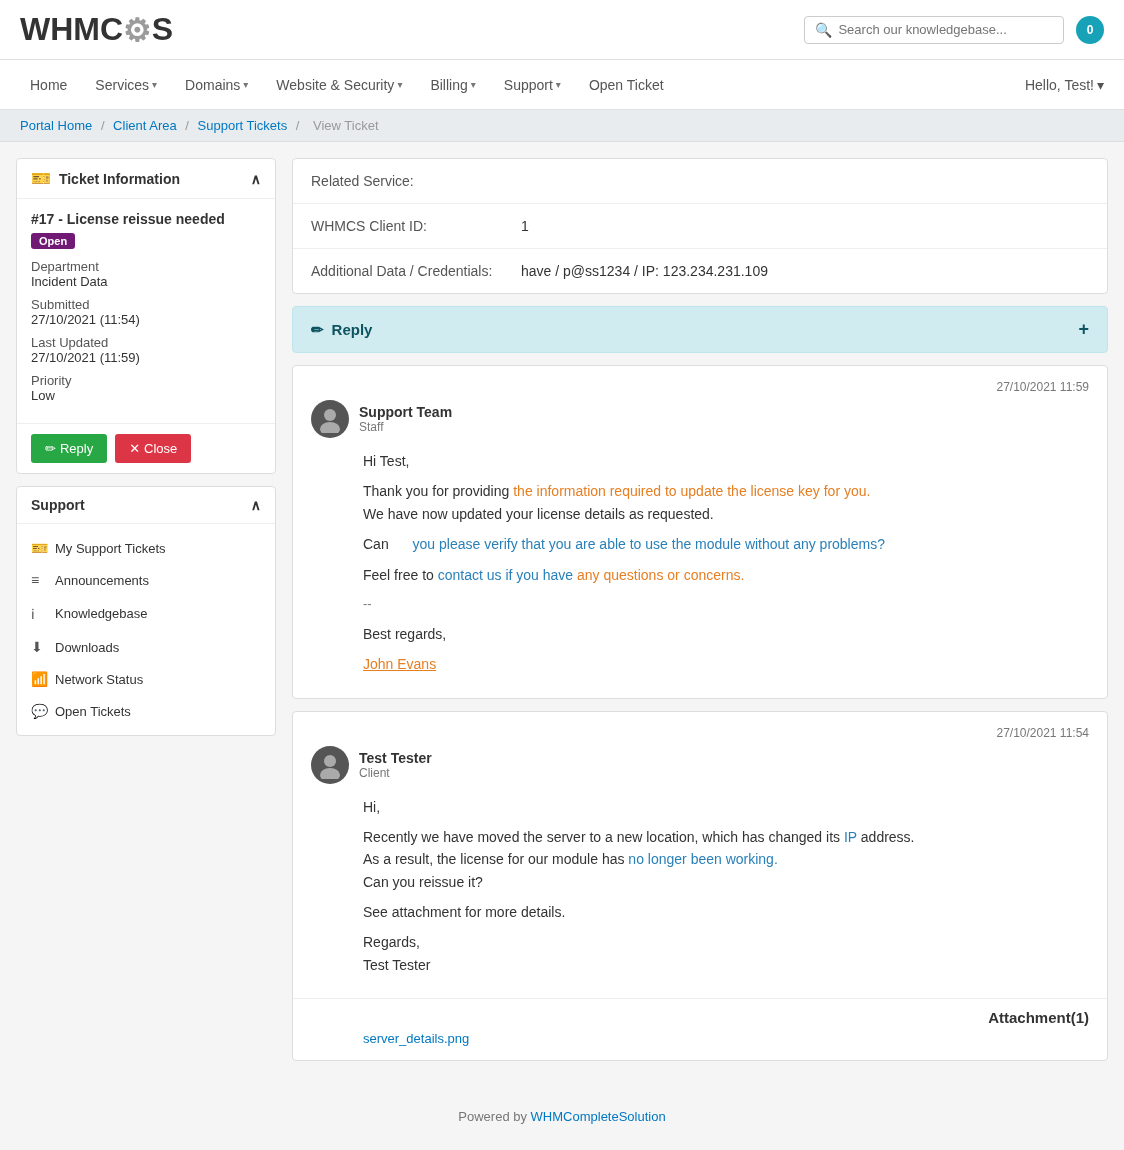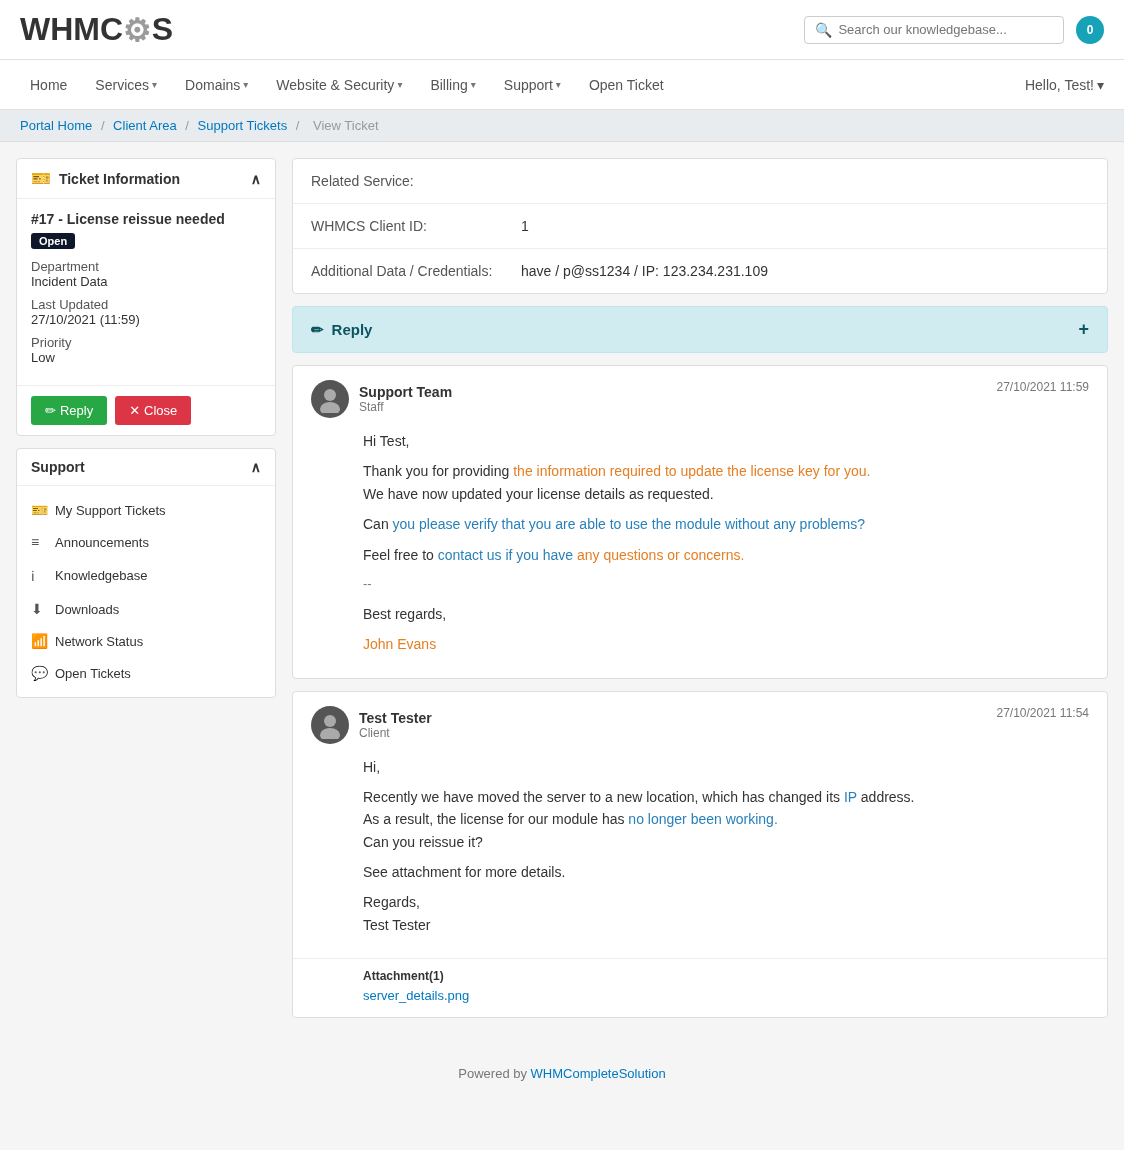--- a/index.html
+++ b/index.html
@@ -31,21 +31,21 @@
     .main-layout { display: flex; padding: 16px; gap: 16px; max-width: 1124px; }
 
     
     .sidebar { width: 260px; flex-shrink: 0; display: flex; flex-direction: column; gap: 12px; }
     .sidebar-card { background: #fff; border: 1px solid #ddd; border-radius: 4px; }
     .sidebar-header { display: flex; align-items: center; justify-content: space-between; padding: 10px 14px; border-bottom: 1px solid #eee; font-weight: bold; font-size: 14px; color: #333; }
     .sidebar-header .header-left { display: flex; align-items: center; gap: 8px; }
     .sidebar-header .icon-ticket { font-size: 16px; }
     .sidebar-body { padding: 12px 14px; font-size: 13px; }
     .ticket-title { font-size: 14px; font-weight: bold; color: #333; margin-bottom: 6px; }
-    .badge-open { background: #0f172a; color: #fff; border-radius: 3px; padding: 2px 8px; font-size: 11px; font-weight: bold; display: inline-block; margin-bottom: 10px; }
+    .badge-open { background: #701a75; color: #fff; border-radius: 3px; padding: 2px 8px; font-size: 11px; font-weight: bold; display: inline-block; margin-bottom: 10px; }
     .info-row { margin-bottom: 8px; }
     .info-label { color: #555; font-weight: normal; }
     .info-value { color: #333; }
     .priority-value { color: #333; }
     .sidebar-actions { display: flex; gap: 8px; padding: 10px 14px; border-top: 1px solid #eee; }
     .btn-reply { background: #28a745; color: #fff; border: none; border-radius: 3px; padding: 7px 14px; font-size: 13px; cursor: pointer; display: flex; align-items: center; gap: 4px; }
     .btn-close-ticket { background: #dc3545; color: #fff; border: none; border-radius: 3px; padding: 7px 14px; font-size: 13px; cursor: pointer; display: flex; align-items: center; gap: 4px; }
     .support-menu { list-style: none; padding: 8px 0; }
     .support-menu li { padding: 8px 14px; display: flex; align-items: center; gap: 8px; cursor: pointer; color: #333; font-size: 13px; }
     .support-menu li .menu-icon { font-size: 14px; color: #555; width: 16px; }
@@ -59,29 +59,29 @@
     .info-table-value { color: #333; font-size: 14px; }
 
     
     .reply-bar { background: #d1ecf1; border: 1px solid #bee5eb; border-radius: 4px; padding: 12px 18px; display: flex; align-items: center; justify-content: space-between; margin-bottom: 12px; cursor: pointer; }
     .reply-bar-left { display: flex; align-items: center; gap: 8px; color: #0c5460; font-size: 15px; font-weight: bold; }
     .reply-bar-plus { color: #0c5460; font-size: 18px; font-weight: bold; }
 
     
     .message-card { background: #fff; border: 1px solid #ddd; border-radius: 4px; margin-bottom: 12px; }
     .message-header { display: flex; align-items: flex-start; justify-content: space-between; padding: 14px 18px 6px 18px; }
-    .message-author { display: flex; align-items: center; gap: 10px; }
+    .message-author { display: flex; align-items: center; gap: 10px; margin-top: 20px; }
     .avatar { width: 38px; height: 38px; background: #555; border-radius: 50%; display: flex; align-items: center; justify-content: center; color: #fff; font-size: 20px; flex-shrink: 0; }
     .author-name { font-weight: bold; font-size: 14px; color: #333; }
     .author-role { font-size: 12px; color: #777; }
     .message-time { font-size: 12px; color: #777; white-space: nowrap; }
     .message-body { padding: 6px 18px 14px 70px; font-size: 14px; line-height: 1.6; color: #333; }
     .message-body p { margin-bottom: 8px; }
     .attachment-section { padding: 10px 18px 14px 70px; border-top: 1px solid #eee; }
-    .attachment-label { font-size: 12px; font-weight: bold; color: #333; margin-bottom: 4px; }
+    .attachment-label { font-size: 15px; font-weight: bold; color: #333; margin-bottom: 4px; text-align: right; }
     .attachment-link { color: #0078c1; font-size: 13px; text-decoration: none; cursor: pointer; text-align: right; }
 
     
     .footer { text-align: center; padding: 20px; font-size: 13px; color: #777; }
     .footer a { color: #0078c1; text-decoration: none; }
 
     
     .sig-line { color: #777; font-size: 13px; margin: 6px 0; }
   </style>
 </head>
@@ -158,20 +158,24 @@
           <span>Ticket Information</span>
         </div>
         <span>∧</span>
       </div>
       <div class="sidebar-body">
         <div class="ticket-title">#17 - License reissue needed</div>
         <div><span class="badge-open">Open</span></div>
         <div class="info-row">
           <div class="info-label">Department</div>
           <div class="info-value">Incident Data</div>
+        </div>
+        <div class="info-row">
+          <div class="info-label">Submitted</div>
+          <div class="info-value">27/10/2021 (11:54)</div>
         </div>
         <div class="info-row">
           <div class="info-label">Last Updated</div>
           <div class="info-value">27/10/2021 (11:59)</div>
         </div>
         <div class="info-row">
           <div class="info-label">Priority</div>
           <div class="priority-value">Low</div>
         </div>
       </div>
@@ -260,25 +264,25 @@
           <div>
             <div class="author-name">Support Team</div>
             <div class="author-role">Staff</div>
           </div>
         </div>
         <div class="message-time">27/10/2021 11:59</div>
       </div>
       <div class="message-body">
         <p>Hi Test,</p>
         <p>Thank you for providing <span style="color:#e67e22;">the information required to update the license key for you.</span><br>We have now updated your license details as requested.</p>
-        <p>Can <span style="color:#2980b9;">you please verify that you are able to use the module without any problems?</span></p>
+        <p>Can <span style="color:#2980b9;margin-left:20px;">you please verify that you are able to use the module without any problems?</span></p>
         <p>Feel free to <span style="color:#2980b9;">contact us if you have </span><span style="color:#e67e22;">any questions or concerns.</span></p>
         <p class="sig-line">--</p>
         <p>Best regards,</p>
-        <p style="color:#e67e22;">John Evans</p>
+        <p style="color:#e67e22;text-decoration:underline;">John Evans</p>
       </div>
     </div>
 
     <div class="message-card">
       <div class="message-header">
         <div class="message-author">
           <div class="avatar">
             <svg width="28" height="28" viewBox="0 0 28 28" xmlns="http://www.w3.org/2000/svg">
               <circle cx="14" cy="10" r="6" fill="#aaa"></circle>
               <ellipse cx="14" cy="24" rx="10" ry="7" fill="#aaa"></ellipse>

